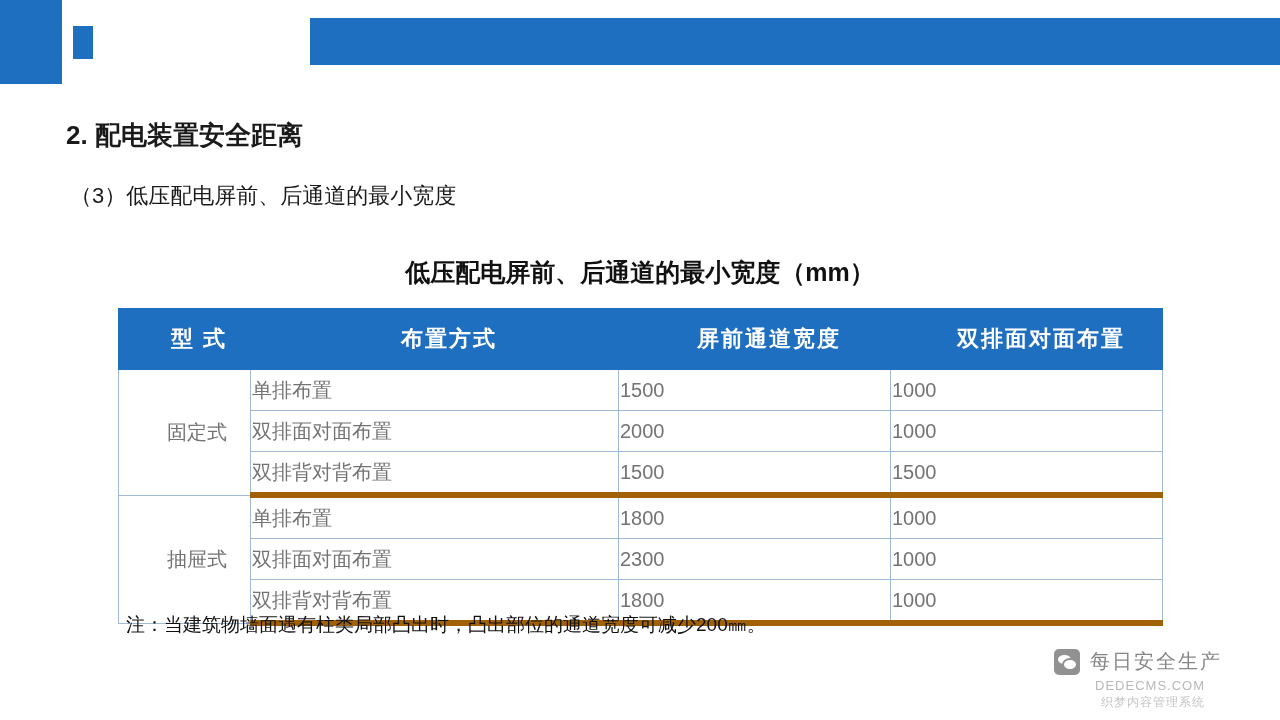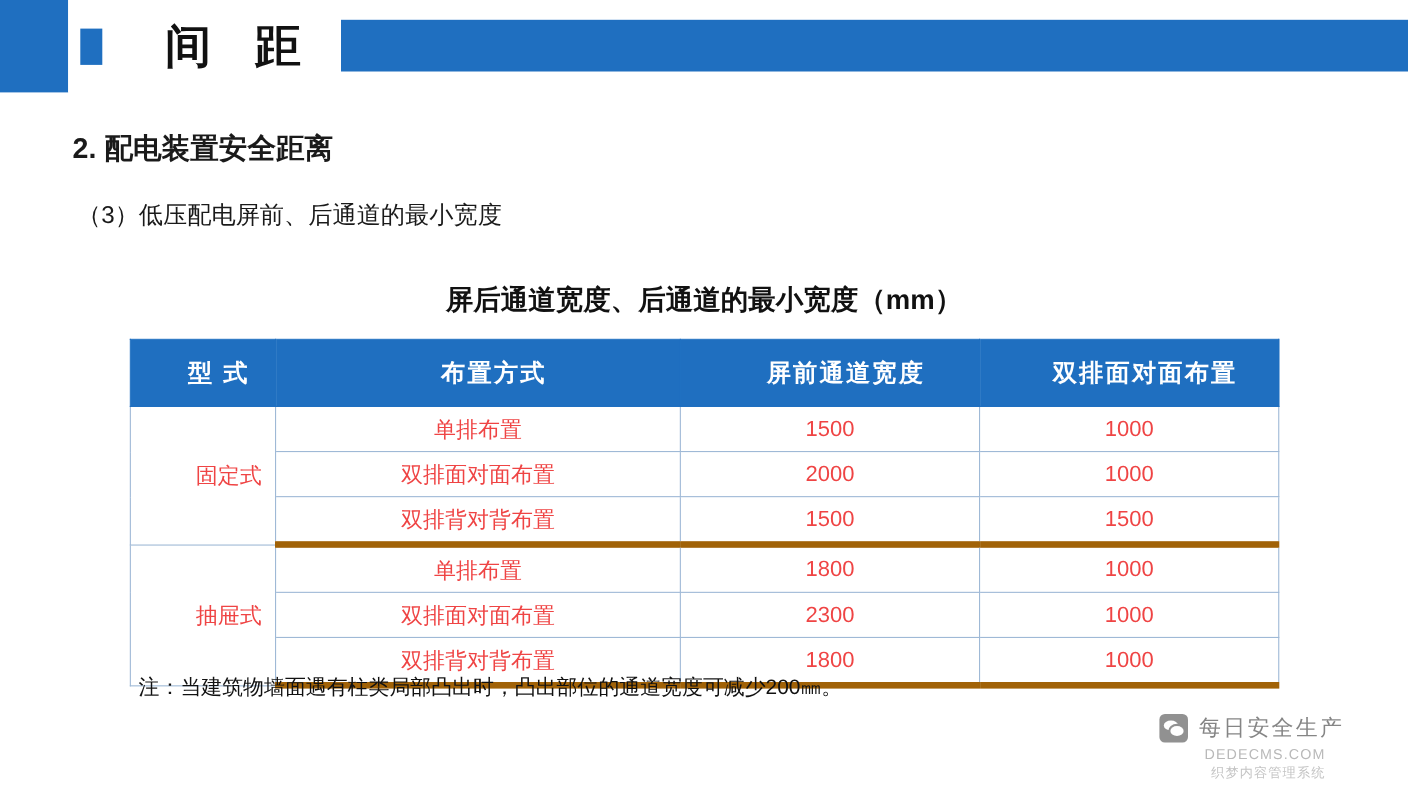--- a/index.html
+++ b/index.html
@@ -121,23 +121,23 @@
     font-size: 22px;
     font-weight: bold;
     height: 58px;
     border: 1px solid #1f6fc0;
     letter-spacing: 2px;
     padding-left: 30px;
   }
   table.data td {
     border: 1px solid #9fb9d6;
     height: 38px;
-    text-align: center;
+    text-align: left;
     font-size: 20px;
-    color: #ef4444;
+    color: #737373;
     margin-top: 20px;
   }
   table.data td.type-cell {
     font-size: 20px;
     padding-left: 48px;
   }
   table.data tr.group-end td {
     border-bottom: 6px solid #a16207;
   }
 
@@ -210,28 +210,27 @@
     letter-spacing: 1px;
   }
 </style>
 </head>
 <body>
 
 <div class="header">
   <div class="hdr-left-block"></div>
   <div class="hdr-white-gap"></div>
   <div class="hdr-tick"></div>
-  <div class="hdr-title">间 距</div>
   <div class="hdr-right-bar"></div>
 </div>
 
 <div class="section-title">2. 配电装置安全距离</div>
 <div class="sub-title">（3）低压配电屏前、后通道的最小宽度</div>
 
-<div class="table-caption">屏后通道宽度、后通道的最小宽度（mm）</div>
+<div class="table-caption">低压配电屏前、后通道的最小宽度（mm）</div>
 
 <div class="table-wrap">
   <table class="data">
     <colgroup>
       <col class="c0">
         <col class="c1">
         <col class="c2">
         <col class="c3">
     </colgroup>
     <thead>

